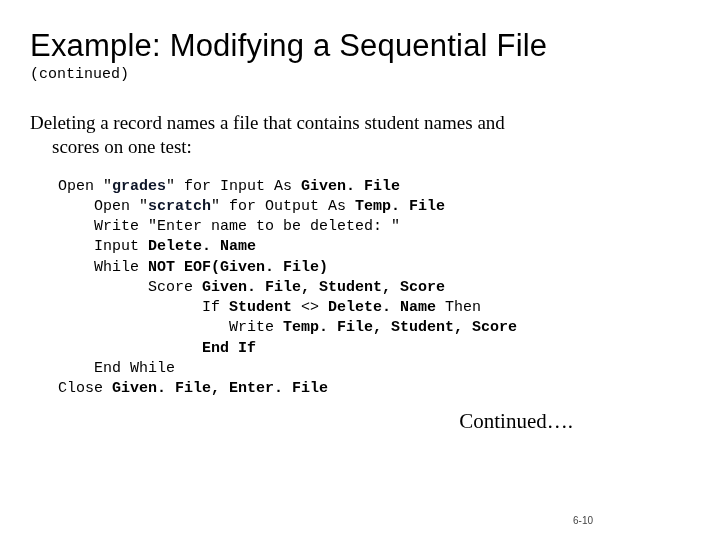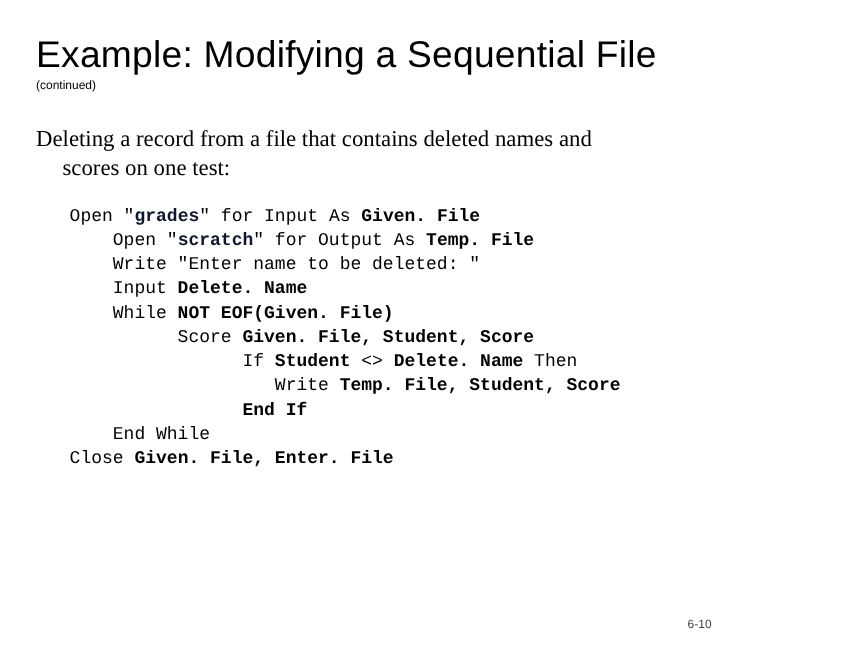--- a/index.html
+++ b/index.html
@@ -20,22 +20,22 @@
     padding: 28px 30px 0 30px;
   }
   .title {
     font-family: Arial, Helvetica, sans-serif;
     font-size: 31px;
     font-weight: 400;
     margin: 0 0 2px 0;
     letter-spacing: 0.2px;
   }
   .cont {
-    font-family: Liberation Sans, sans-serif;
-    font-size: 10px;
+    font-family: Liberation Mono, monospace;
+    font-size: 15px;
     margin: 0 0 28px 0;
   }
   .intro {
     font-size: 19px;
     line-height: 1.25;
     margin: 0 0 18px 0;
   }
   .intro .line2 {
     display: block;
     padding-left: 22px;
@@ -66,31 +66,32 @@
 </style>
 </head>
 <body>
 
 <div class="slide">
 
   <h1 class="title">Example: Modifying a Sequential File</h1>
   <p class="cont">(continued)</p>
 
   <p class="intro">
-    <span>Deleting a record from a file that contains deleted names and</span>
+    <span>Deleting a record names a file that contains student names and</span>
     <span class="line2">scores on one test:</span>
   </p>
 
   <div class="code"><span><span class="kw">Open </span><span>"</span><span class="str">grades</span><span class="kw">" for Input As </span><span class="var">Given. File</span></span>
 <span><span class="kw">    Open </span><span>"</span><span class="str">scratch</span><span class="kw">" for Output As </span><span class="var">Temp. File</span></span>
 <span><span class="kw">    Write </span><span>"Enter name to be deleted: "</span></span>
 <span><span class="kw">    Input </span><span class="var">Delete. Name</span></span>
 <span><span class="kw">    While </span><span class="var">NOT EOF(Given. File)</span></span>
 <span><span class="kw">          Score </span><span class="var">Given. File, Student, Score</span></span>
 <span><span class="kw">                If </span><span class="var">Student</span><span> &lt;&gt; </span><span class="var">Delete. Name</span><span> Then</span></span>
 <span><span class="kw">                   Write </span><span class="var">Temp. File, Student, Score</span></span>
 <span><span>                </span><span class="var">End If</span></span>
 <span><span class="kw">    End While</span></span>
 <span><span class="kw">Close </span><span class="var">Given. File, Enter. File</span></span></div>
 
+  <p class="continued">Continued….</p>
 
   <div class="pagenum">6-10</div>
 </div>
 
 </body></html>

